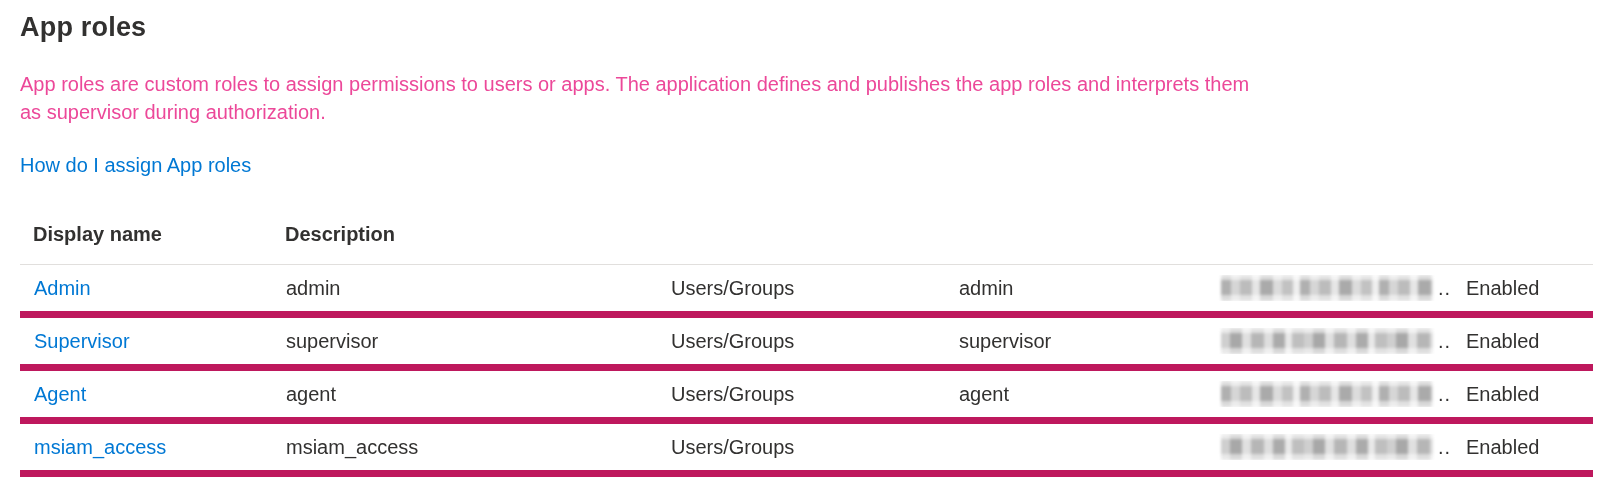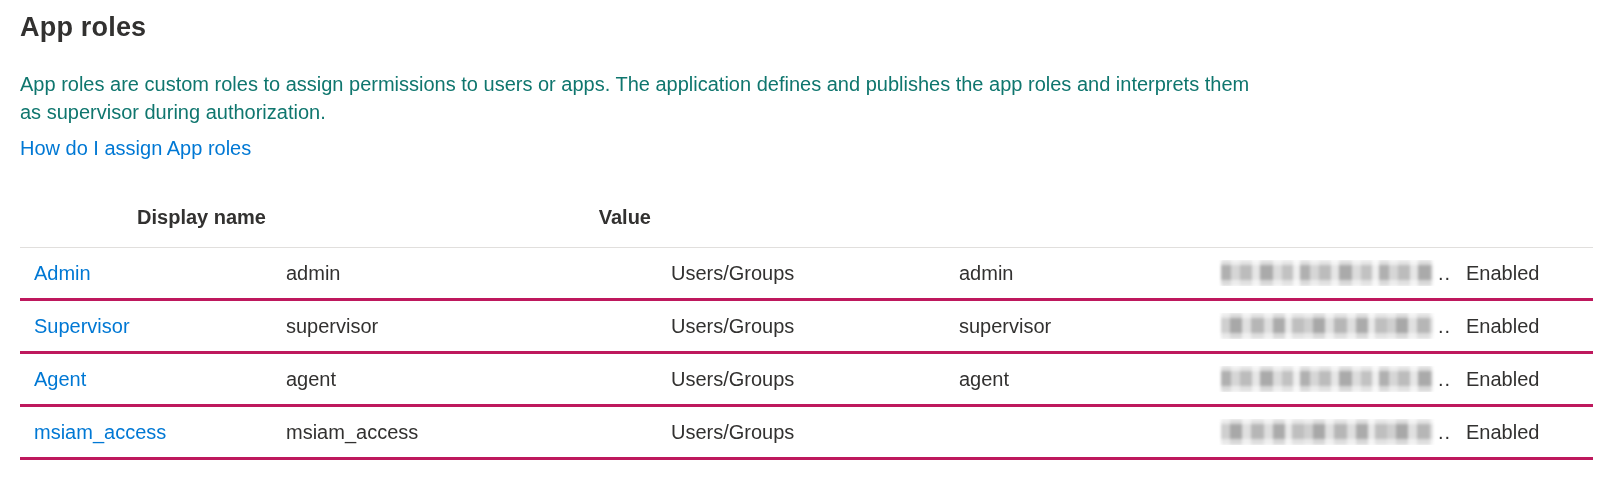--- a/index.html
+++ b/index.html
@@ -10,50 +10,50 @@
     color: #323130;
   }
   .page { padding: 12px 7px 0 20px; }
 
   .page-title {
     font-size: 27px; line-height: 31px; font-weight: 600; color: #323130;
     letter-spacing: 0.2px;
   }
 
   .page-description {
-    margin-top: 27px; font-size: 20px; line-height: 28px; color: #0f766e;
+    margin-top: 27px; font-size: 20px; line-height: 28px; color: #ec4899;
     font-weight: 400;
   }
   .page-description .desc-line { display: block; }
 
   .help-link {
-    display: inline-block; margin-top: 10px;
+    display: inline-block; margin-top: 27px;
     font-size: 20px; line-height: 24px;
     color: var(--accent, #0078d4); text-decoration: none; cursor: pointer;
   }
 
-  .roles-table { margin-top: 34px; width: 100%; text-align: right; }
+  .roles-table { margin-top: 34px; width: 100%; }
 
   .grid-row {
     display: grid;
     grid-template-columns: 252px 385px 288px 262px 245px 1fr;
     width: 100%;
   }
   .table-header {
     height: 54px;
     border-bottom: 1px solid #e1dfdd;
   }
   .table-header .cell {
     padding: 12px 6px 0 13px;
     font-size: 20px; font-weight: 600; color: #323130;
     white-space: nowrap; overflow: hidden;
   }
   .table-row {
     height: 53px;
-    border-bottom: 3px solid #be185d;
+    border-bottom: 7px solid #be185d;
     align-items: center;
   }
   .table-row .cell {
     padding: 0 6px 0 14px;
     font-size: 20px; font-weight: 400; color: #323130;
     white-space: nowrap; overflow: hidden;
     display: flex; align-items: center;
   }
   .role-link {
     color: var(--accent, #0078d4); text-decoration: none; cursor: pointer;
@@ -89,21 +89,21 @@
   <p class="page-description">
     <span class="desc-line">App roles are custom roles to assign permissions to users or apps. The application defines and publishes the app roles and interprets them</span>
     <span class="desc-line">as supervisor during authorization.</span>
   </p>
 
   <a class="help-link">How do I assign App roles</a>
 
   <div class="roles-table">
     <div class="grid-row table-header">
       <div class="cell">Display name</div>
-      <div class="cell">Value</div>
+      <div class="cell">Description</div>
     </div>
     <div>
   <div class="grid-row table-row">
     <div class="cell">
       <a class="role-link">Admin</a>
     </div>
     <div class="cell">admin</div>
     <div class="cell">Users/Groups</div>
     <div class="cell">admin</div>
     <div class="cell">

